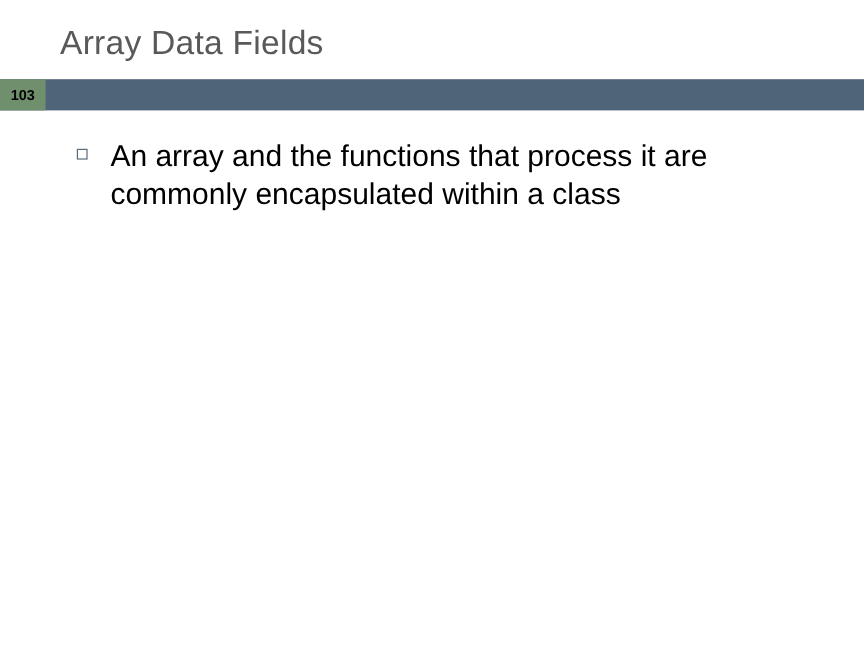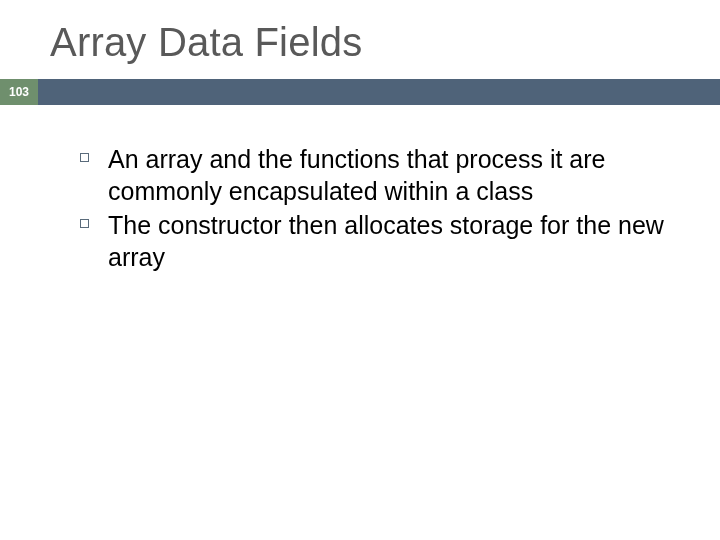--- a/index.html
+++ b/index.html
@@ -11,53 +11,53 @@
     font-family: Arial, Helvetica, sans-serif;
     overflow: hidden;
   }
   .slide {
     width: 720px;
     height: 540px;
     position: relative;
     box-sizing: border-box;
   }
   .title {
-    font-size: 40px;
+    font-size: 28px;
     color: #595959;
     padding: 20px 0 14px 50px;
     font-weight: 400;
     letter-spacing: 0.2px;
   }
   .band {
     height: 26px;
     background: #4f6379;
     width: 100%;
     position: relative;
   }
   .page-badge {
     position: absolute;
     left: 0;
     top: 0;
     height: 26px;
     padding: 0 8px;
     background: #6f8f6d;
-    color: #ffffff;
+    color: #000000;
     font-size: 12px;
     font-weight: 700;
     display: flex;
     align-items: center;
     justify-content: center;
     min-width: 22px;
   }
   .body {
     padding: 22px 40px 0 60px;
   }
   ul.bullets {
     list-style: none;
-    margin: 16px;
+    margin: 0;
     padding: 0;
   }
   ul.bullets > li {
     position: relative;
     padding-left: 32px;
     font-size: 25px;
     line-height: 1.28;
     color: #000000;
     margin-bottom: 2px;
   }
@@ -80,17 +80,16 @@
 
   <div class="title">Array Data Fields</div>
 
   <div class="band">
     <div class="page-badge">103</div>
   </div>
 
   <div class="body">
     <ul class="bullets">
       <li>An array and the functions that process it are commonly encapsulated within a class</li>
-      <li>The constructor then allocates storage for the new array</li>
     </ul>
   </div>
 
 </div>
 
 </body></html>

